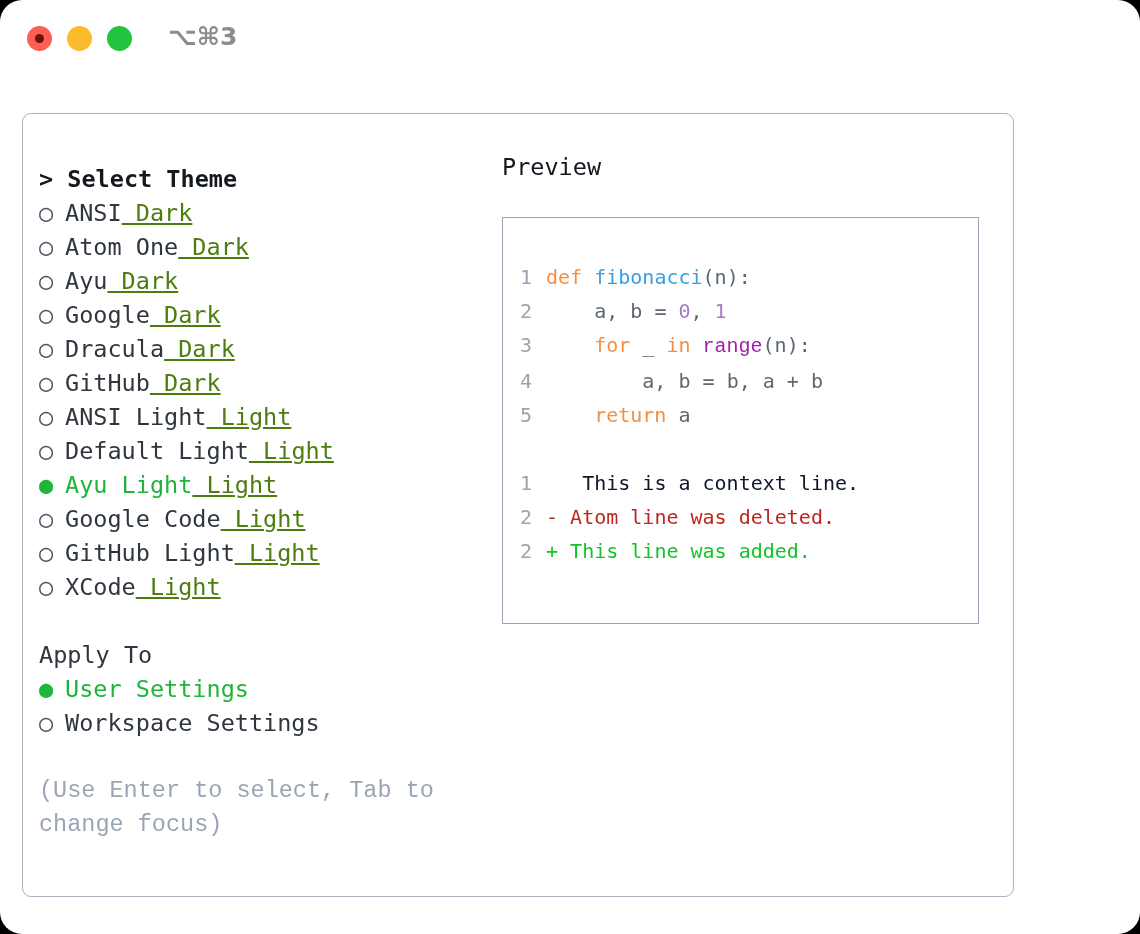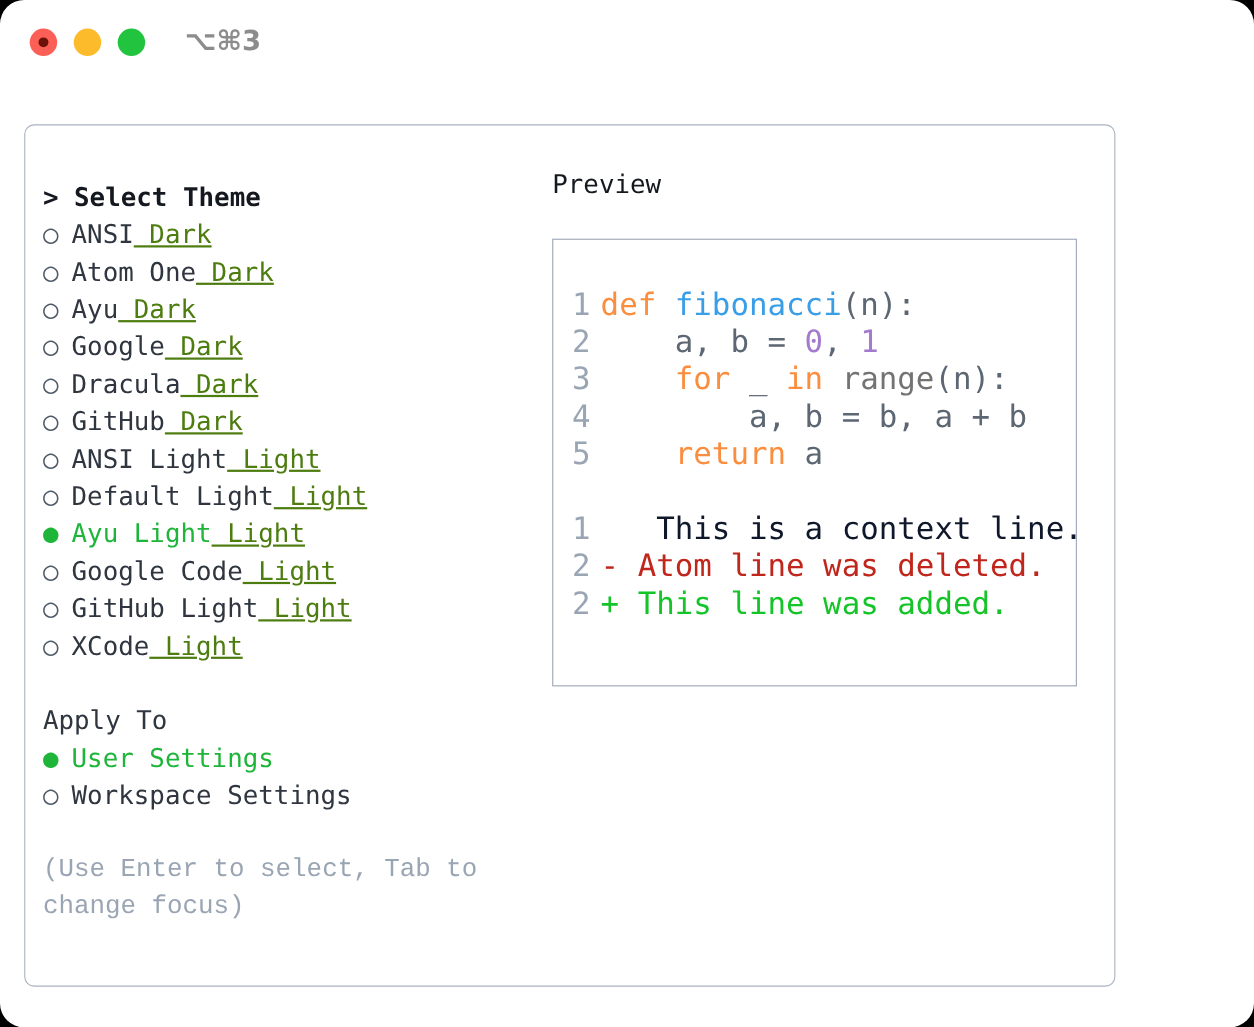--- a/index.html
+++ b/index.html
@@ -146,38 +146,38 @@
     margin-top: 33px;
     width: 477px;
     height: 407px;
     box-sizing: border-box;
     border: 1.5px solid #9aa5b4;
     background: #ffffff;
     padding: 42px 0 0 17px;
   }
   .code-line {
     font-family: "DejaVu Sans Mono", "Liberation Mono", monospace;
-    font-size: 28px;
+    font-size: 20px;
     line-height: 34px;
     white-space: pre;
   }
   .ln {
     display: inline-block;
     width: 26px;
     color: #9aa5b4;
   }
   .blank-line { height: 34px; }
 
   
   .kw   { color: #fa8d3e; }
   .fn   { color: #399ee6; }
   .punc { color: #5c6773; }
   .var  { color: #5c6773; }
   .num  { color: #a37acc; }
-  .bi   { color: #737373; }
+  .bi   { color: #a21caf; font-family: Liberation Mono, monospace; }
 
   .diff-ctx { color: #0f172a; }
   .diff-del { color: #c0261b; }
   .diff-add { color: #14c428; }
 </style>
 </head>
 <body>
 
 <div id="window">
 

